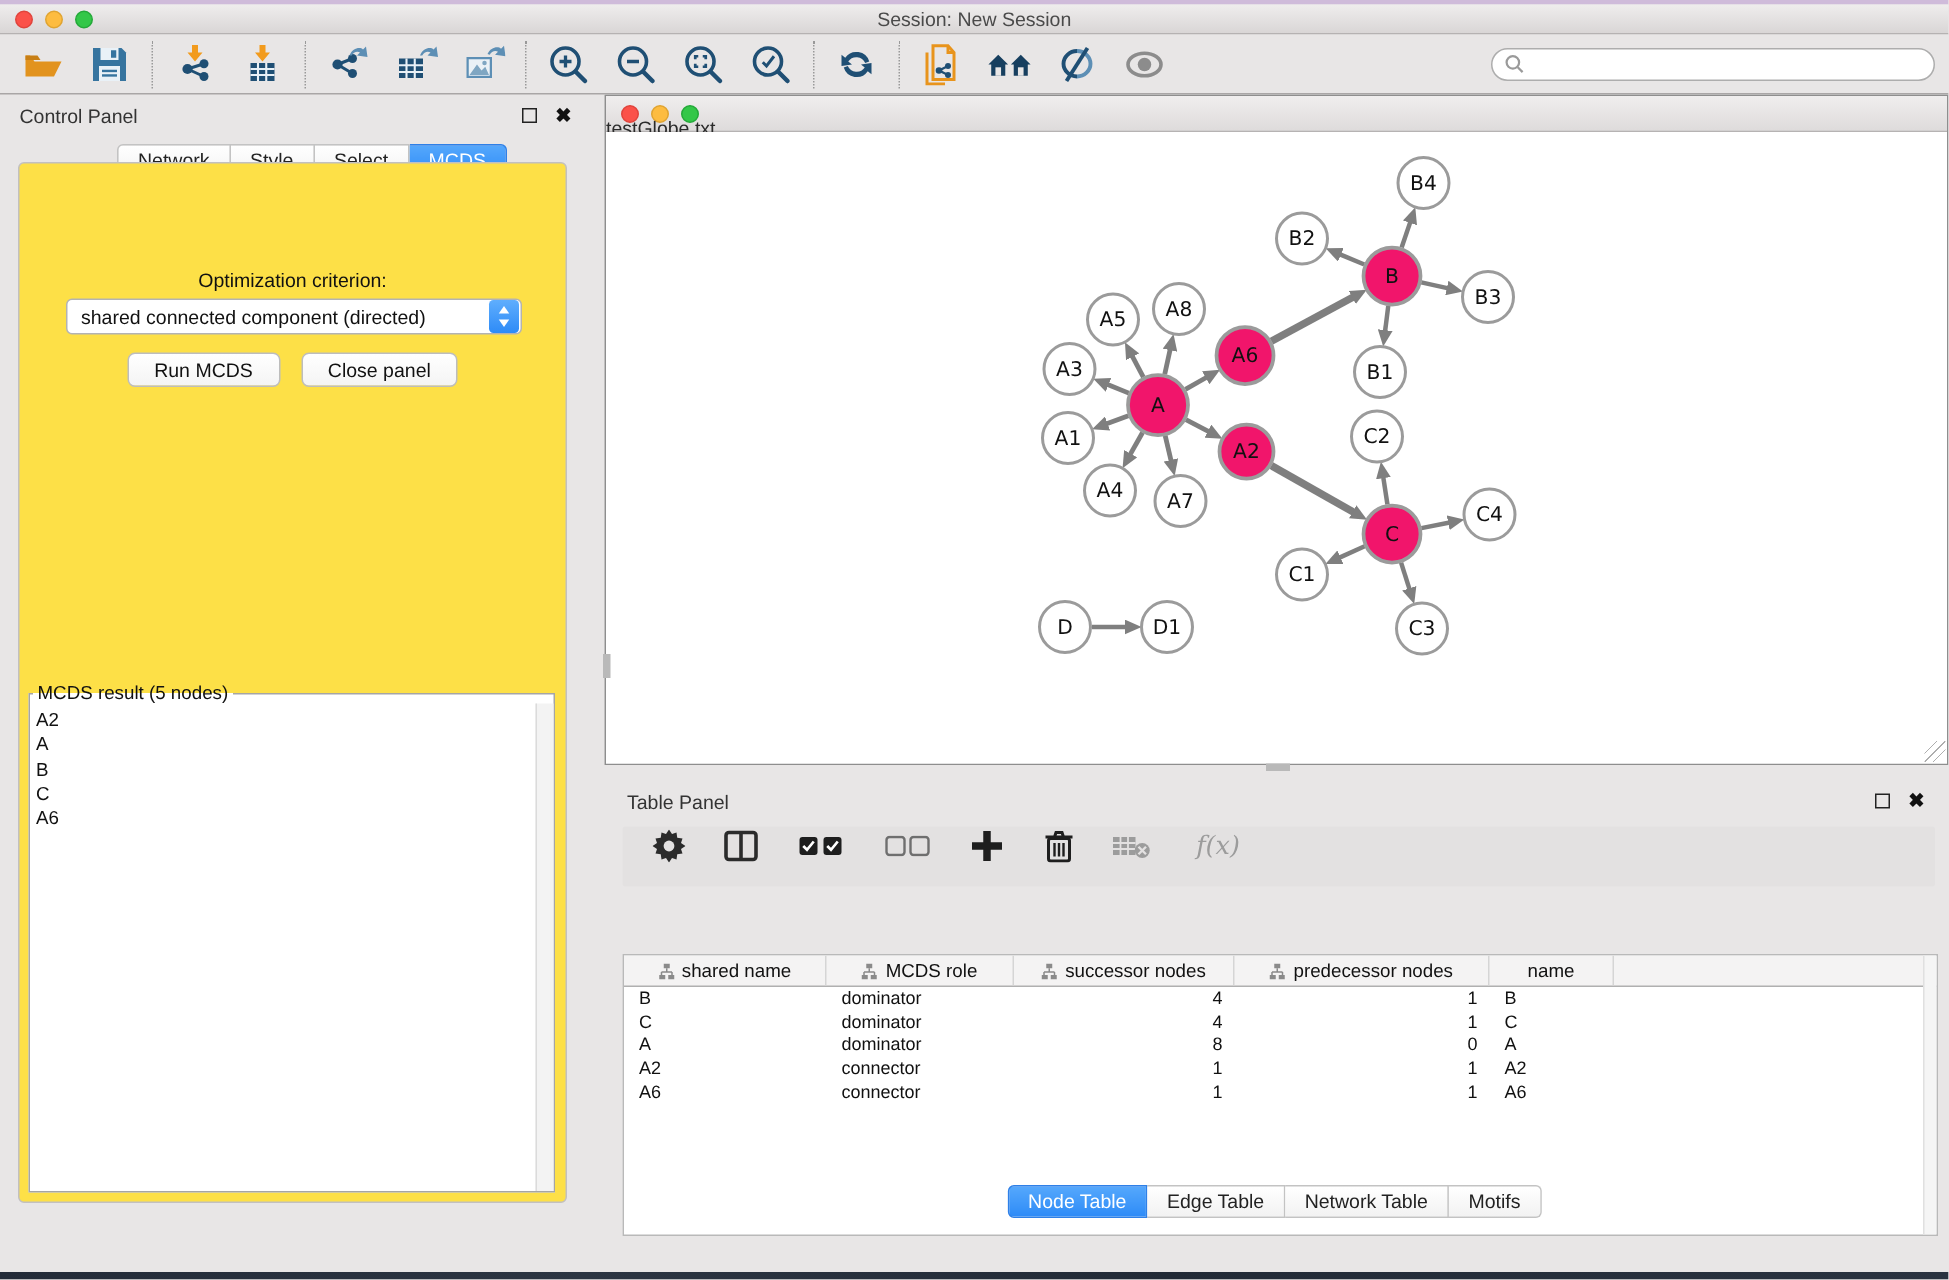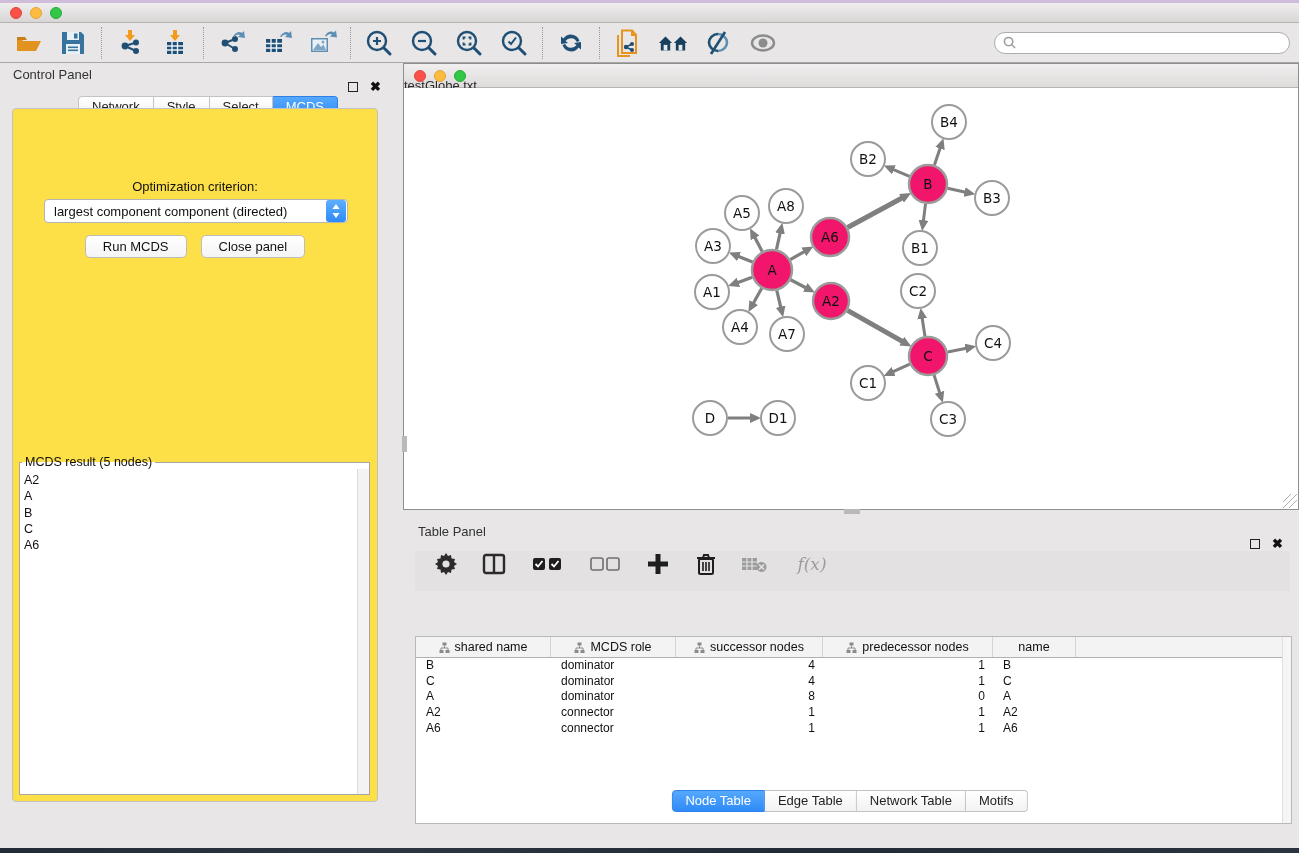--- a/index.html
+++ b/index.html
@@ -28,21 +28,21 @@
   .tb-spacer { flex:1; }
   .searchbox { display:flex; align-items:center; width:296px; height:22px; margin-right:9px;
                background:#fff; border:1px solid #ADADAD; border-radius:12px; padding:0 8px; }
   .searchbox input { border:none; outline:none; flex:1; font-size:12px; background:transparent; margin-left:5px; }
 
   
   .main { position:absolute; left:0; top:63px; width:1299px; height:754px; }
 
   
   .control-panel { position:absolute; left:0; top:0; width:391px; height:754px; }
-  .panel-titlerow { position:absolute; left:0; top:4px; width:100%; height:20px; display:flex; align-items:flex-start;flex-direction:column; }
+  .panel-titlerow { position:absolute; left:0; top:4px; width:100%; height:20px; display:flex; align-items:center; }
   .panel-titlerow .ptitle { font-size:13px; color:#333; margin-left:13px; }
   .panel-icons { margin-left:auto; margin-right:10px; display:flex; gap:12px; align-items:center; }
   .float-ic { width:10px; height:10px; border:1.6px solid #222; display:inline-block; cursor:pointer; }
   .close-ic { font-size:13px; font-weight:bold; color:#111; line-height:10px; cursor:pointer; }
 
   .seg-tabs { position:absolute; display:inline-flex; }
   .seg-tab { font-size:13px; color:#222; background:linear-gradient(#FFFFFF,#F2F2F2);
              border:1px solid #C3C3C3; border-left:none; padding:2px 13px 3px; cursor:pointer; white-space:nowrap; }
   .seg-tab:first-child { border-left:1px solid #C3C3C3; border-radius:4px 0 0 4px; }
   .seg-tab:last-child { border-radius:0 4px 4px 0; }
@@ -117,20 +117,21 @@
   .memory-dot { width:11px; height:11px; border-radius:50%; background:#1FA32B; }
   .desktop-strip-bottom { position:absolute; left:0; top:848px; width:100%; height:5px;
                           background:linear-gradient(90deg,#232B38,#2C3542 30%,#222A36 60%,#2A3340); }
 </style>
 </head>
 <body>
 
 <div class="desktop-strip-top"></div>
 
 <div class="titlebar">
+  <div class="title">Session: New Session</div>
   <div class="traffic">
     <span class="light red"></span>
     <span class="light yellow"></span>
     <span class="light green"></span>
   </div>
 </div>
 
 <div class="toolbar">
   <div class="tb-group">
     <div class="tb-btn">
@@ -294,21 +295,21 @@
     </div>
     <div class="seg-tabs cp-tabs" id="cp-tabs">
         <div class="seg-tab">Network</div>
         <div class="seg-tab">Style</div>
         <div class="seg-tab">Select</div>
         <div class="seg-tab active">MCDS</div>
       </div>
     <div class="cp-body">
       <div class="opt-label">Optimization criterion:</div>
       <div class="opt-select">
-        <span class="sel-text">largest component component (directed)</span>
+        <span class="sel-text">shared connected component (directed)</span>
         <span class="sel-stepper">
           <svg width="10" height="16" viewBox="0 0 10 16">
             <path d="M5 1 L8.5 6 L1.5 6 Z" fill="#fff"></path>
             <path d="M5 15 L8.5 10 L1.5 10 Z" fill="#fff"></path>
           </svg>
         </span>
       </div>
       <div class="btn-row">
         <button class="aqua-btn">Run MCDS</button>
         <button class="aqua-btn">Close panel</button>

